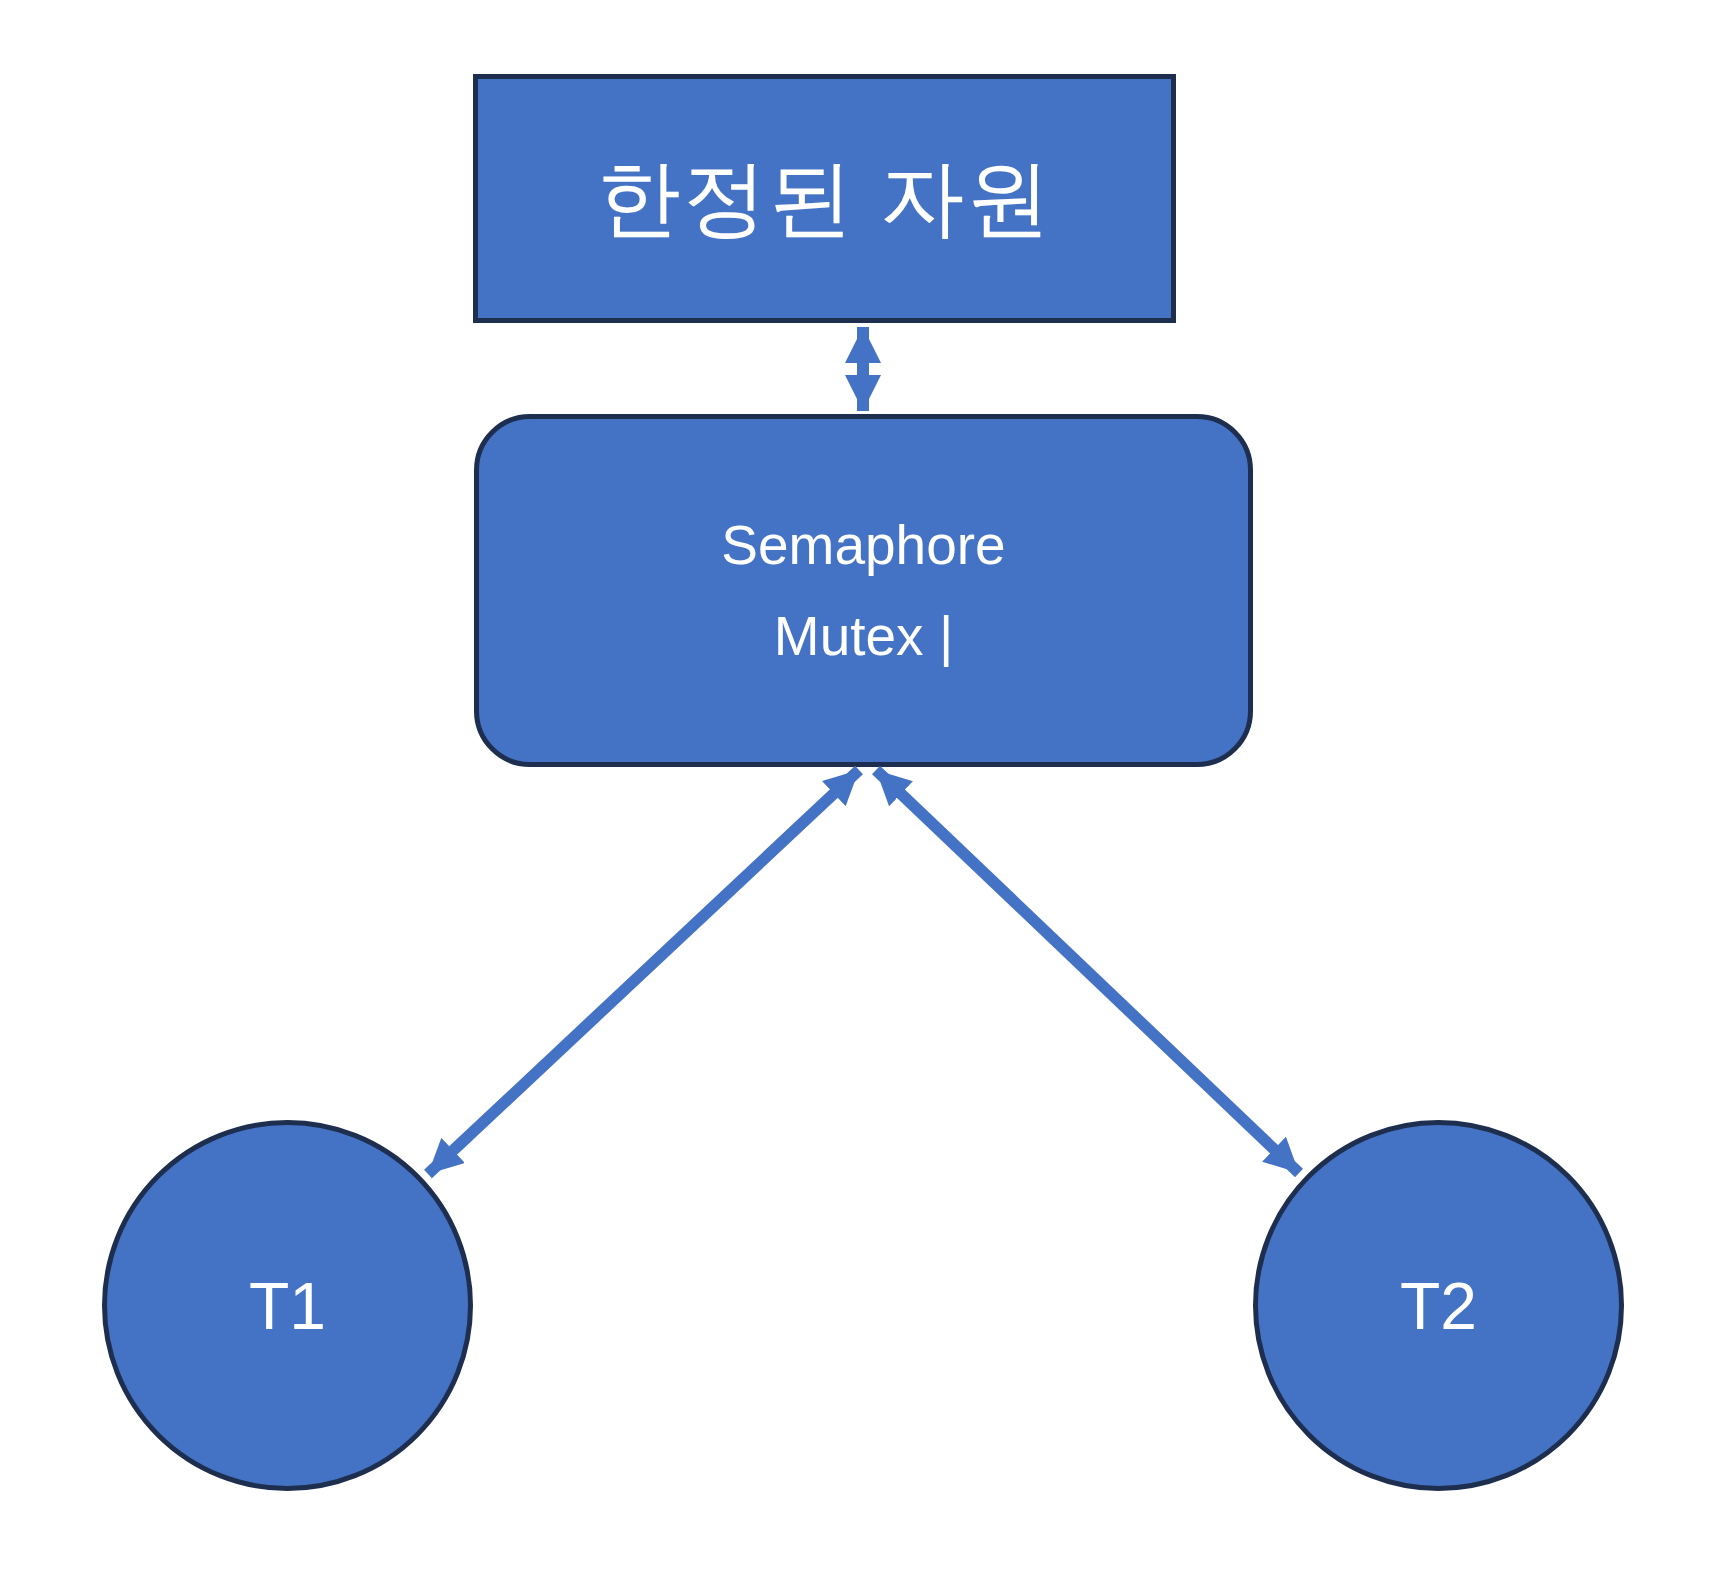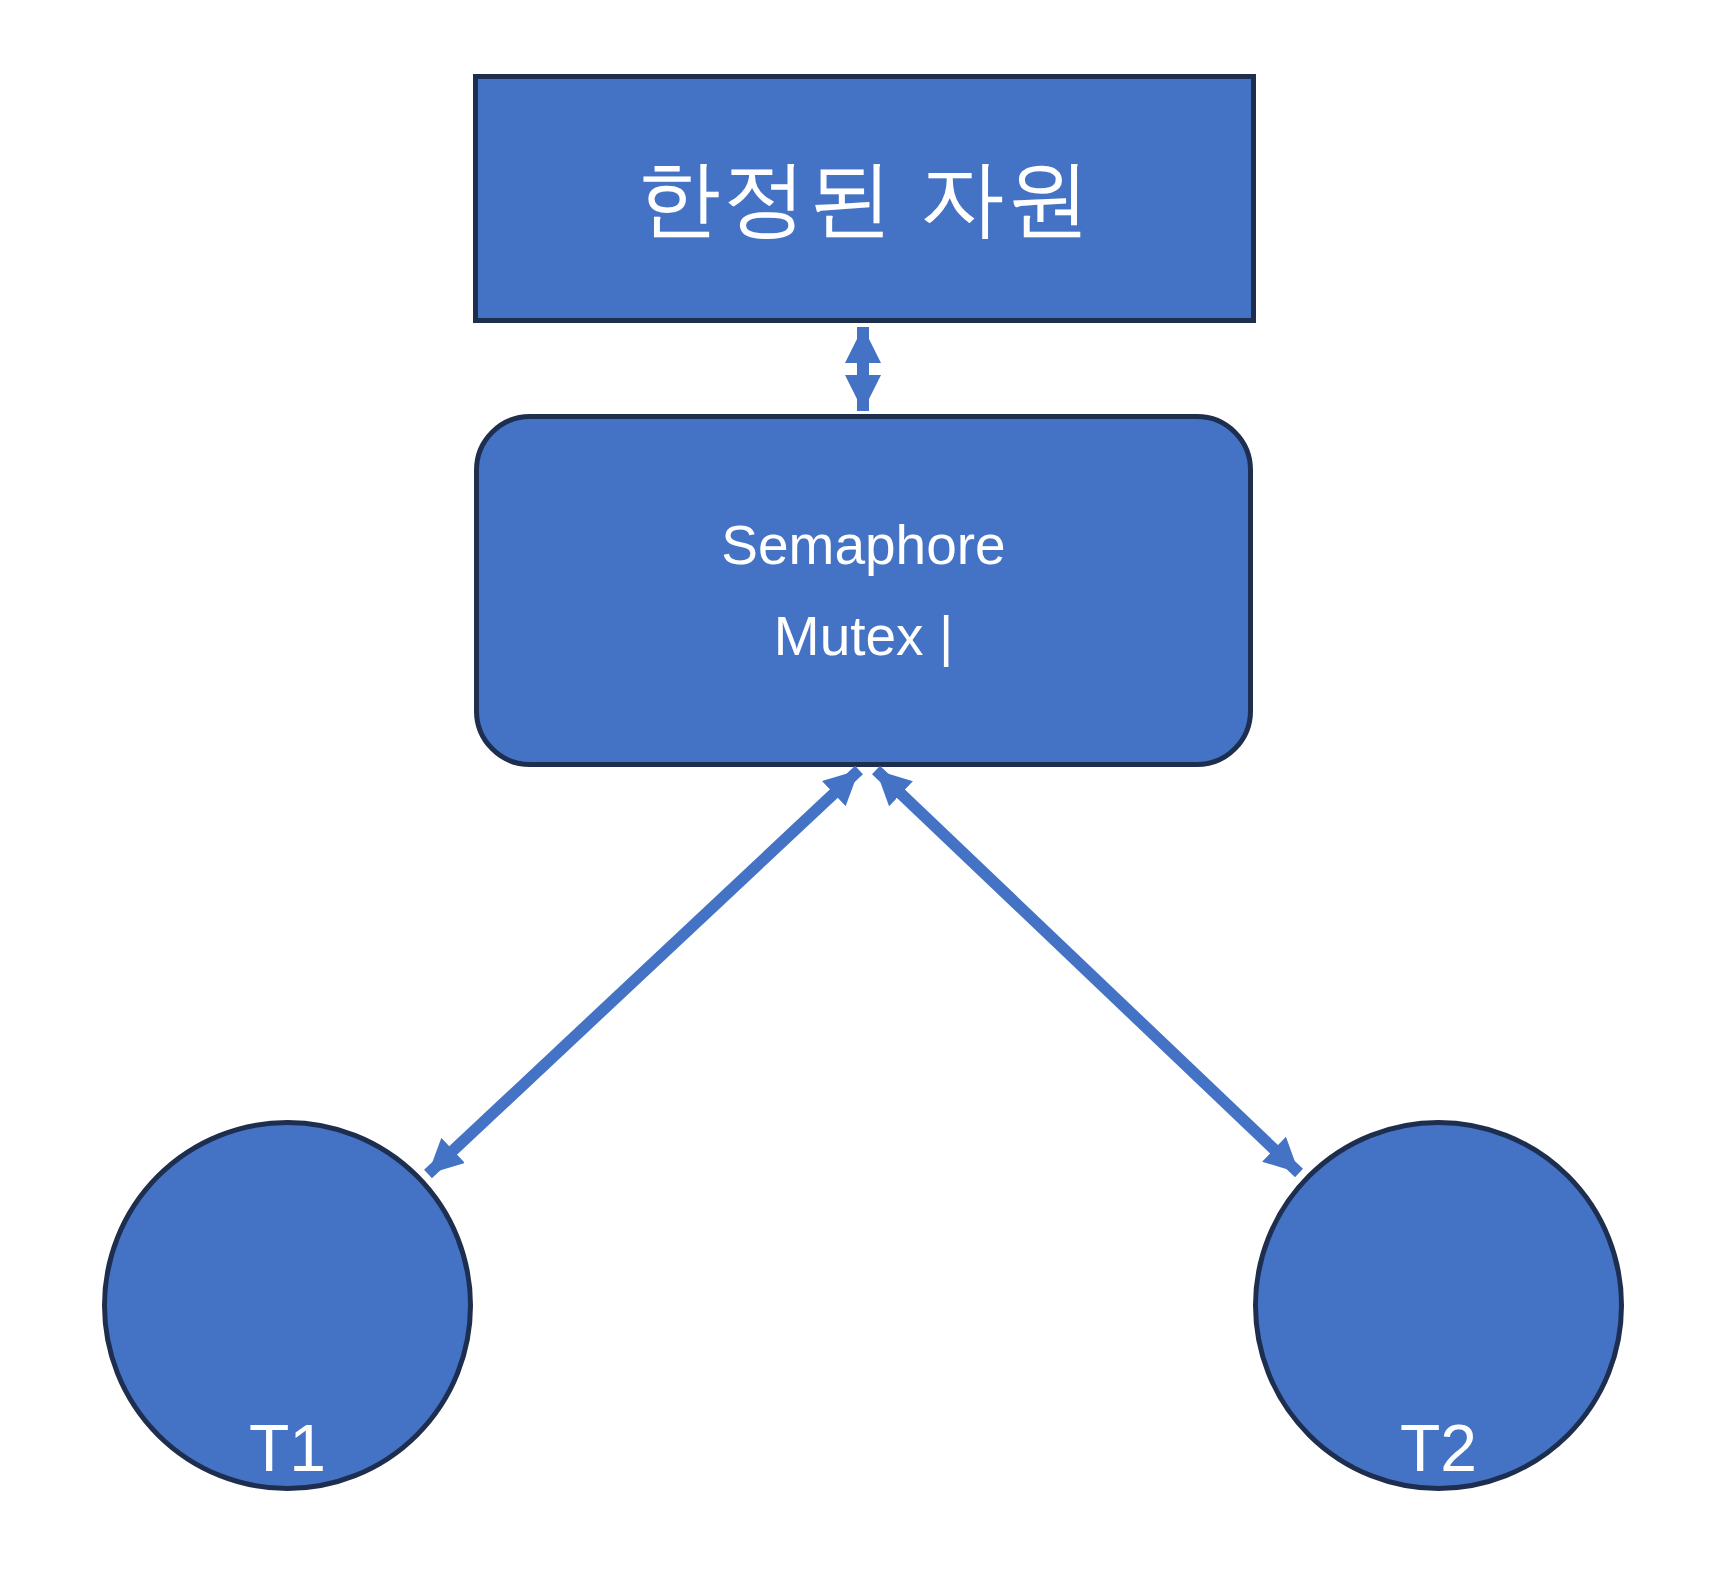--- a/index.html
+++ b/index.html
@@ -24,41 +24,40 @@
     justify-content: center;
     background: var(--node-fill, #4472C4);
     border: 5px solid var(--node-border, #1E2E4F);
     color: var(--text, #ffffff);
     text-align: center;
     user-select: none;
   }
   .resource-box {
     left: 473px;
     top: 74px;
-    width: 783px;
+    width: 703px;
     height: 249px;
     font-size: 84px;
     letter-spacing: 2px;
     align-items: center;
   }
   .lock-box {
     left: 474px;
     top: 414px;
     width: 779px;
     height: 353px;
     border-radius: 56px;
     font-size: 55px;
     line-height: 91px;
   }
   .thread-circle {
     width: 371px;
     height: 371px;
     border-radius: 50%;
     font-size: 66px;
-    justify-content: flex-end;
   }
   .t1 { left: 102px; top: 1120px; }
   .t2 { left: 1253px; top: 1120px; }
   .arrows-layer {
     position: absolute;
     left: 0;
     top: 0;
     pointer-events: none;
   }
   .arrow-line {

